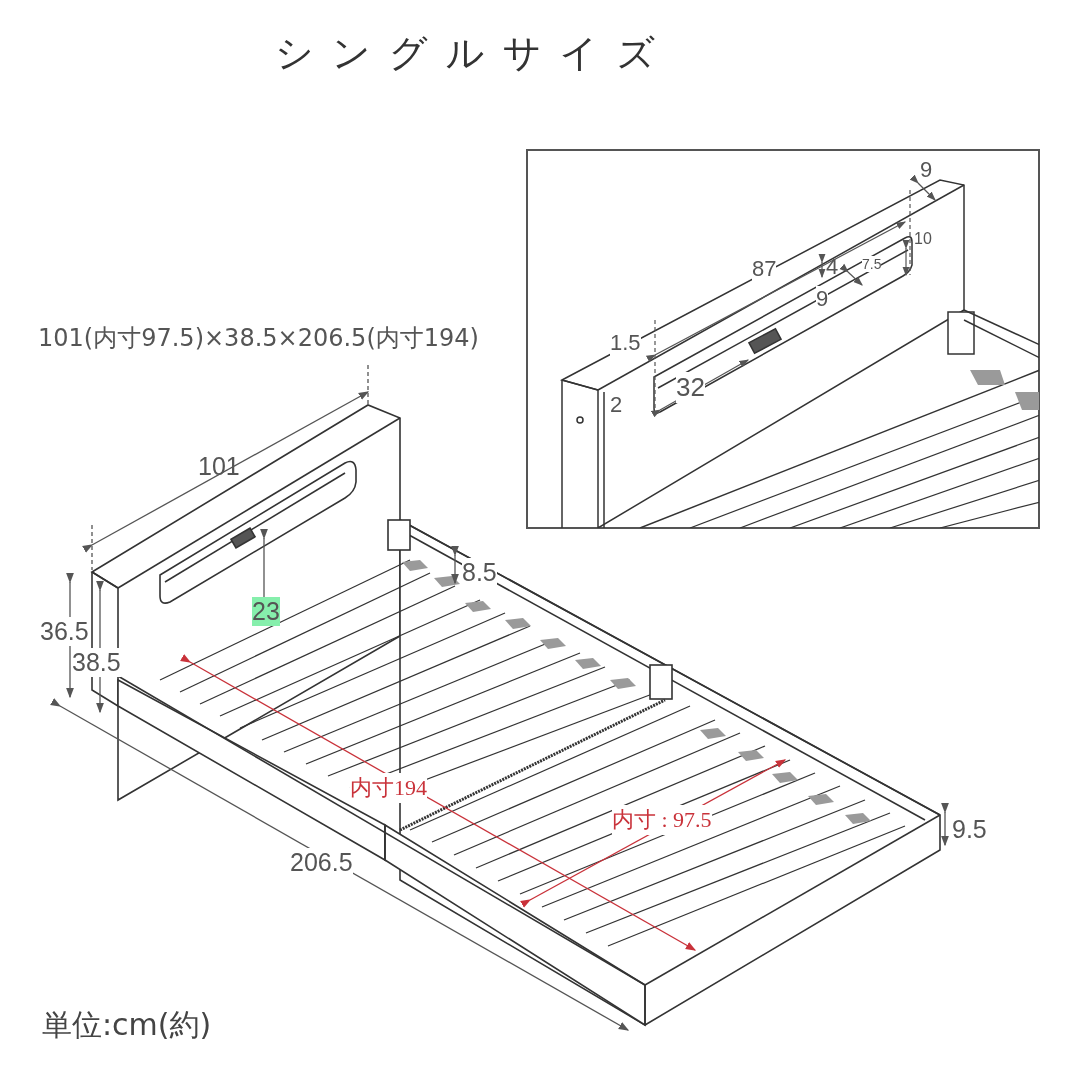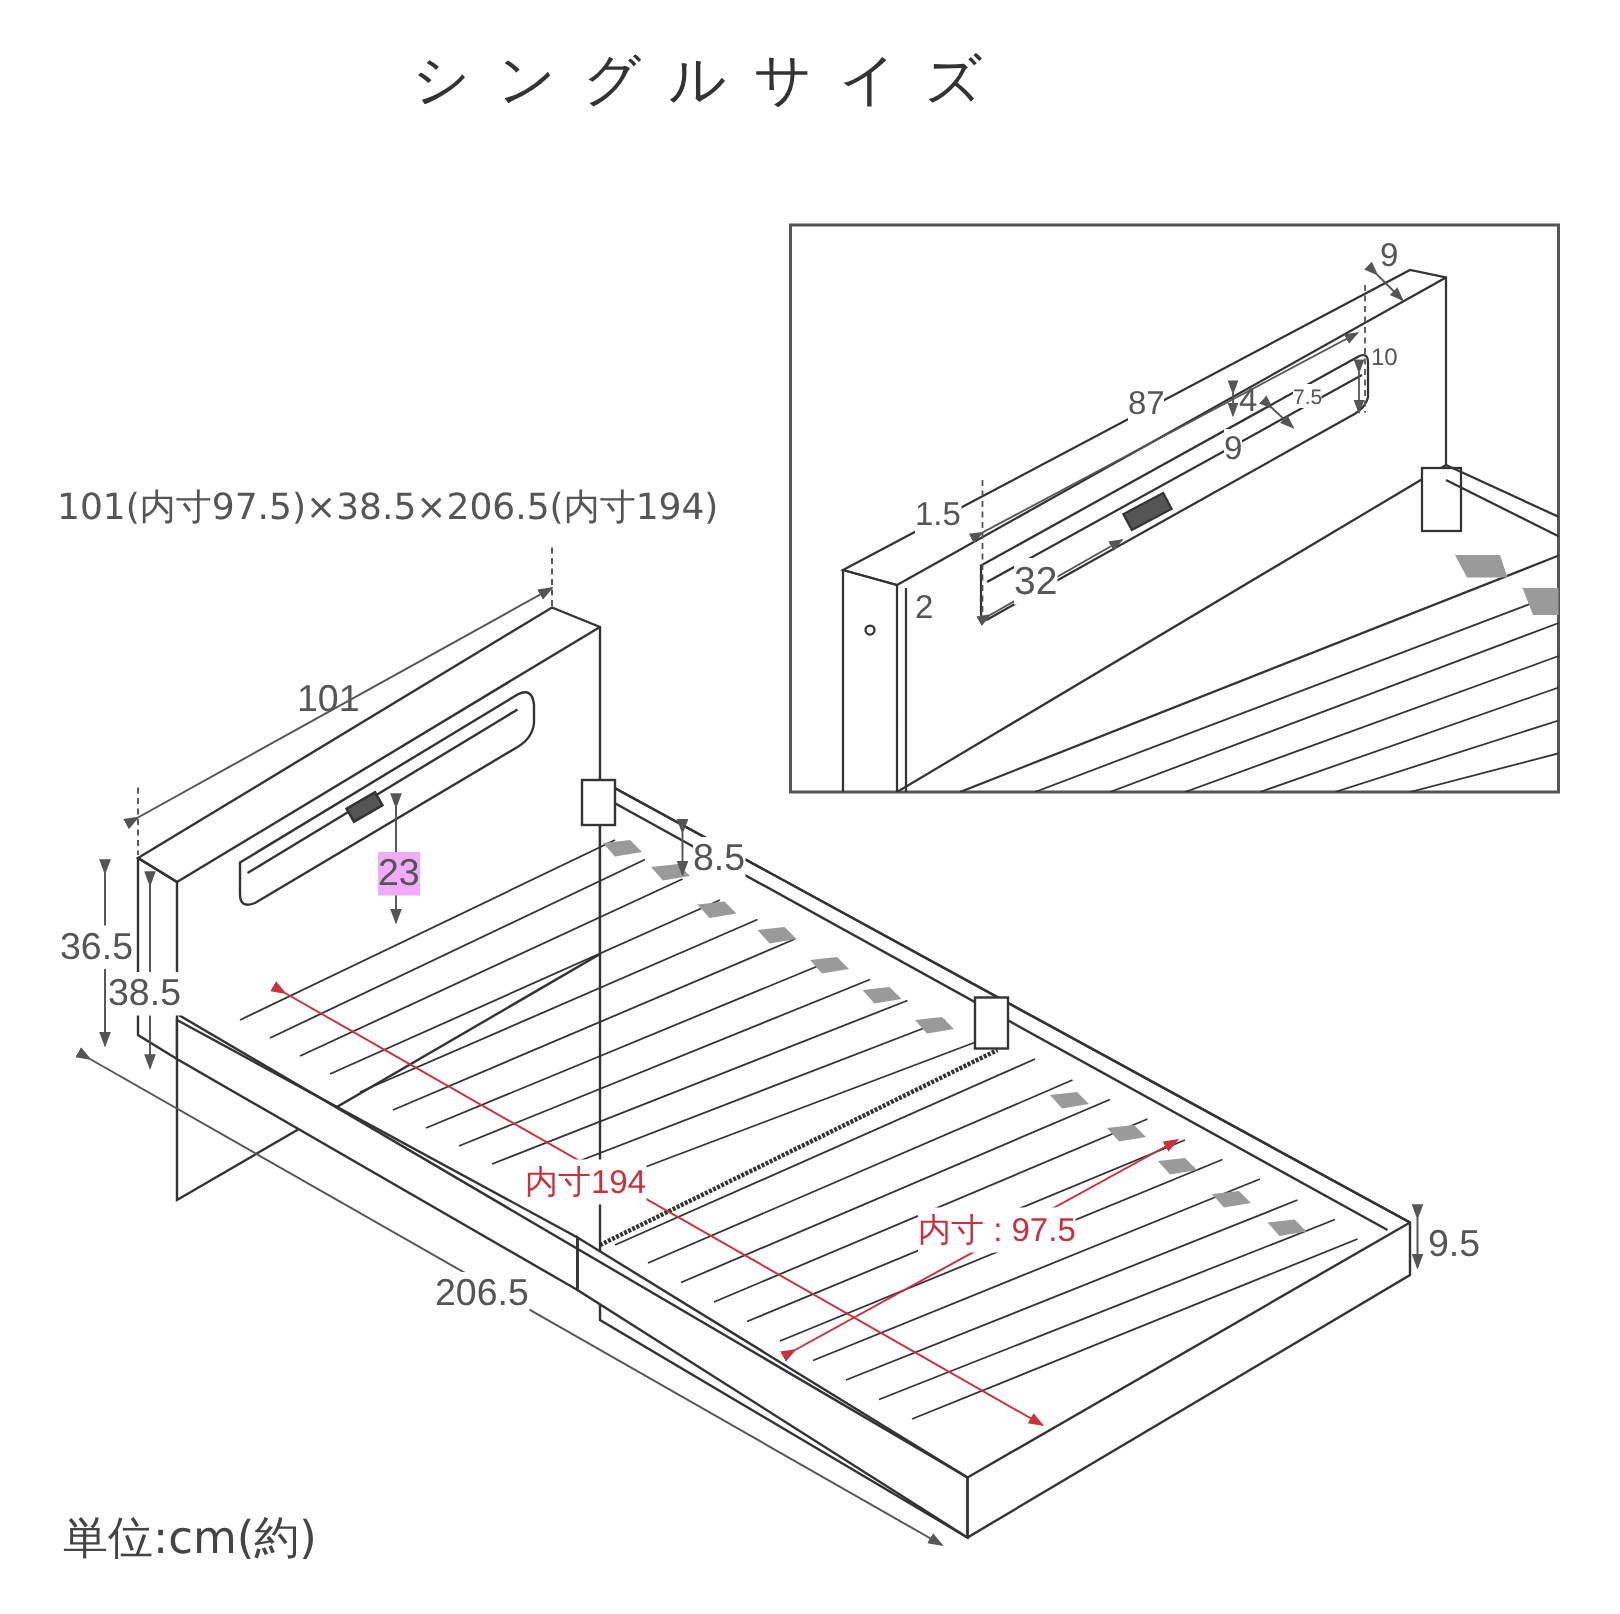--- a/index.html
+++ b/index.html
@@ -6,21 +6,21 @@
   body { width:1080px; height:1076px; position:relative; overflow:hidden;
          font-family:"DejaVu Sans","Liberation Sans",sans-serif; color:#555; }
   .abs { position:absolute; white-space:nowrap; }
   .title { left:0; width:948px; top:28px; text-align:center; font-family:"DejaVu Serif","Liberation Serif",serif;
            font-size:38px; letter-spacing:18px; color:#333; }
   .summary { left:38px; top:322px; font-size:24px; color:#555; }
   .summary small { font-size:24px; }
   .inset-title { left:527px; top:110px; font-size:30px; color:#444;margin-top:39px; }
   .inset-title .sq { display:inline-block; width:20px; height:20px; background:#444; margin-right:4px; vertical-align:-1px; }
   .dim { font-size:25px; color:#555; font-family:"Liberation Sans","DejaVu Sans",sans-serif; }
-  .dim-red { font-size:22px; color:#c9323a; font-family:Liberation Sans, sans-serif; }
+  .dim-red { font-size:22px; color:#c9323a; font-family:Liberation Serif, serif; }
   .unit { left:42px; top:1005px; font-size:30px; color:#444; }
   svg { position:absolute; left:0; top:0; }
 </style>
 </head>
 <body>
 
 <div class="abs title">シングルサイズ</div>
 
 <div class="abs summary">
   <span>101</span>(<small>内寸</small><span>97.5</span>)×<span>38.5</span>×<span>206.5</span>(<small>内寸</small><span>194</span>)
@@ -157,21 +157,21 @@
     <line x1="910" y1="190" x2="910" y2="275" stroke-dasharray="4 3"></line>
     <line x1="918" y1="183" x2="935" y2="200" marker-start="url(#ar)" marker-end="url(#ar)"></line>
     <line x1="906" y1="248" x2="906" y2="275" marker-start="url(#ar)" marker-end="url(#ar)"></line>
     <line x1="822" y1="262" x2="822" y2="277" marker-start="url(#ar)" marker-end="url(#ar)"></line>
     <line x1="848" y1="272" x2="862" y2="285" marker-start="url(#ar)" marker-end="url(#ar)"></line>
     <line x1="660" y1="410" x2="748" y2="360" marker-start="url(#ar)" marker-end="url(#ar)"></line>
   </g>
 </svg>
 
 <div class="abs dim" style="left:198px;top:452px;">101</div>
-<div class="abs dim" style="left:252px;top:568px;background:#f0abfc;">23</div>
+<div class="abs dim" style="left:252px;top:597px;background:#86efac;">23</div>
 <div class="abs dim" style="left:40px;top:617px;background:#fff;">36.5</div>
 <div class="abs dim" style="left:72px;top:648px;background:#fff;">38.5</div>
 <div class="abs dim" style="left:462px;top:558px;background:#fff;">8.5</div>
 <div class="abs dim" style="left:952px;top:815px;background:#fff;">9.5</div>
 <div class="abs dim" style="left:290px;top:848px;background:#fff;">206.5</div>
 <div class="abs dim-red" style="left:350px;top:773px;background:#fff;">内寸194</div>
 <div class="abs dim-red" style="left:612px;top:805px;background:#fff;">内寸 : 97.5</div>
 
 <div class="abs dim" style="left:920px;top:157px;font-size:22px;">9</div>
 <div class="abs dim" style="left:914px;top:230px;font-size:16px;">10</div>

